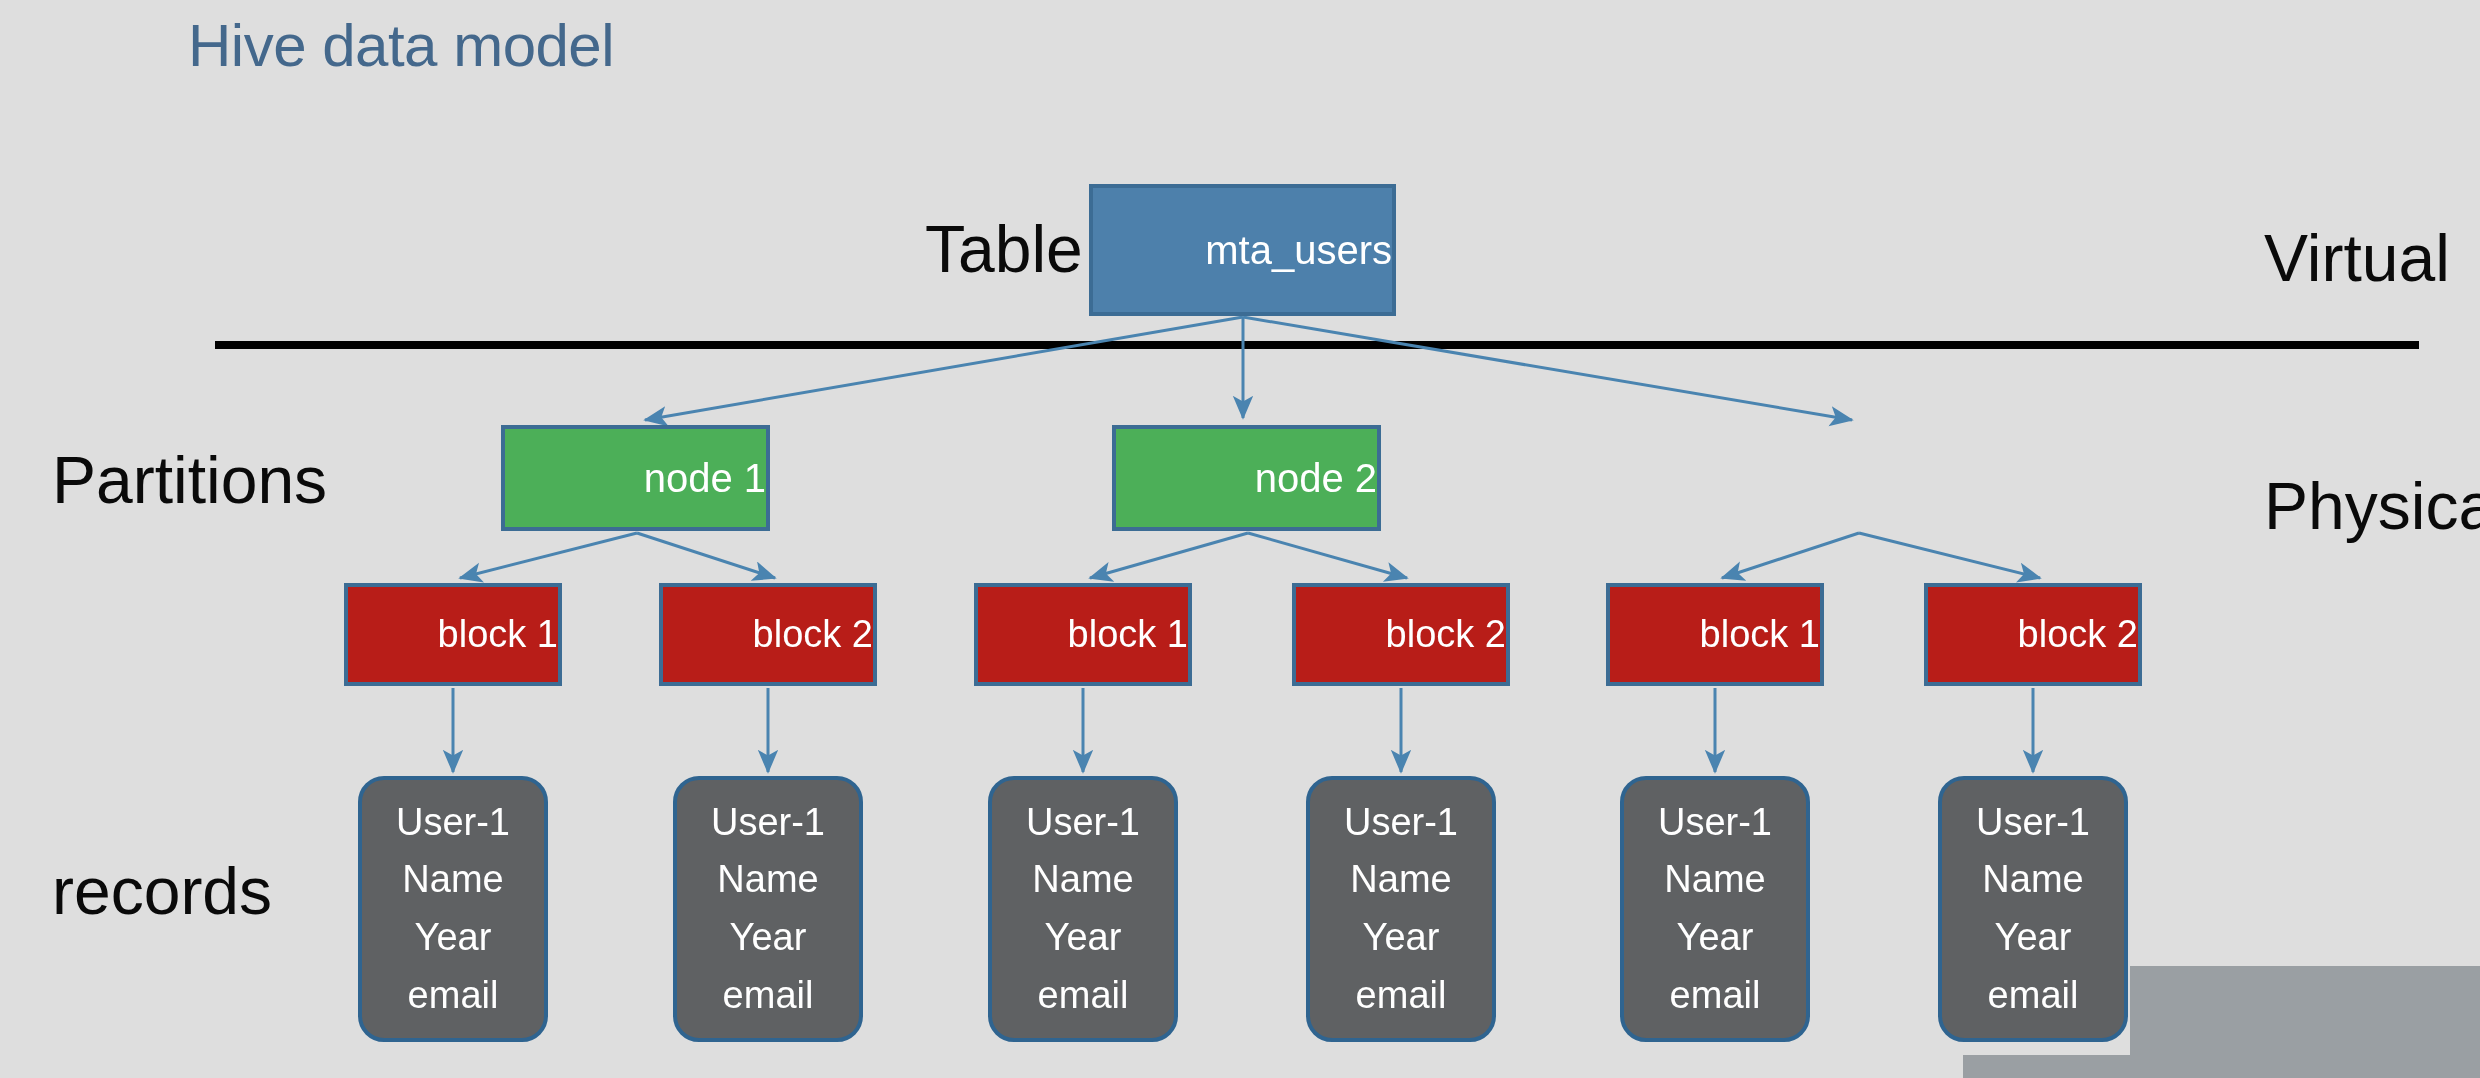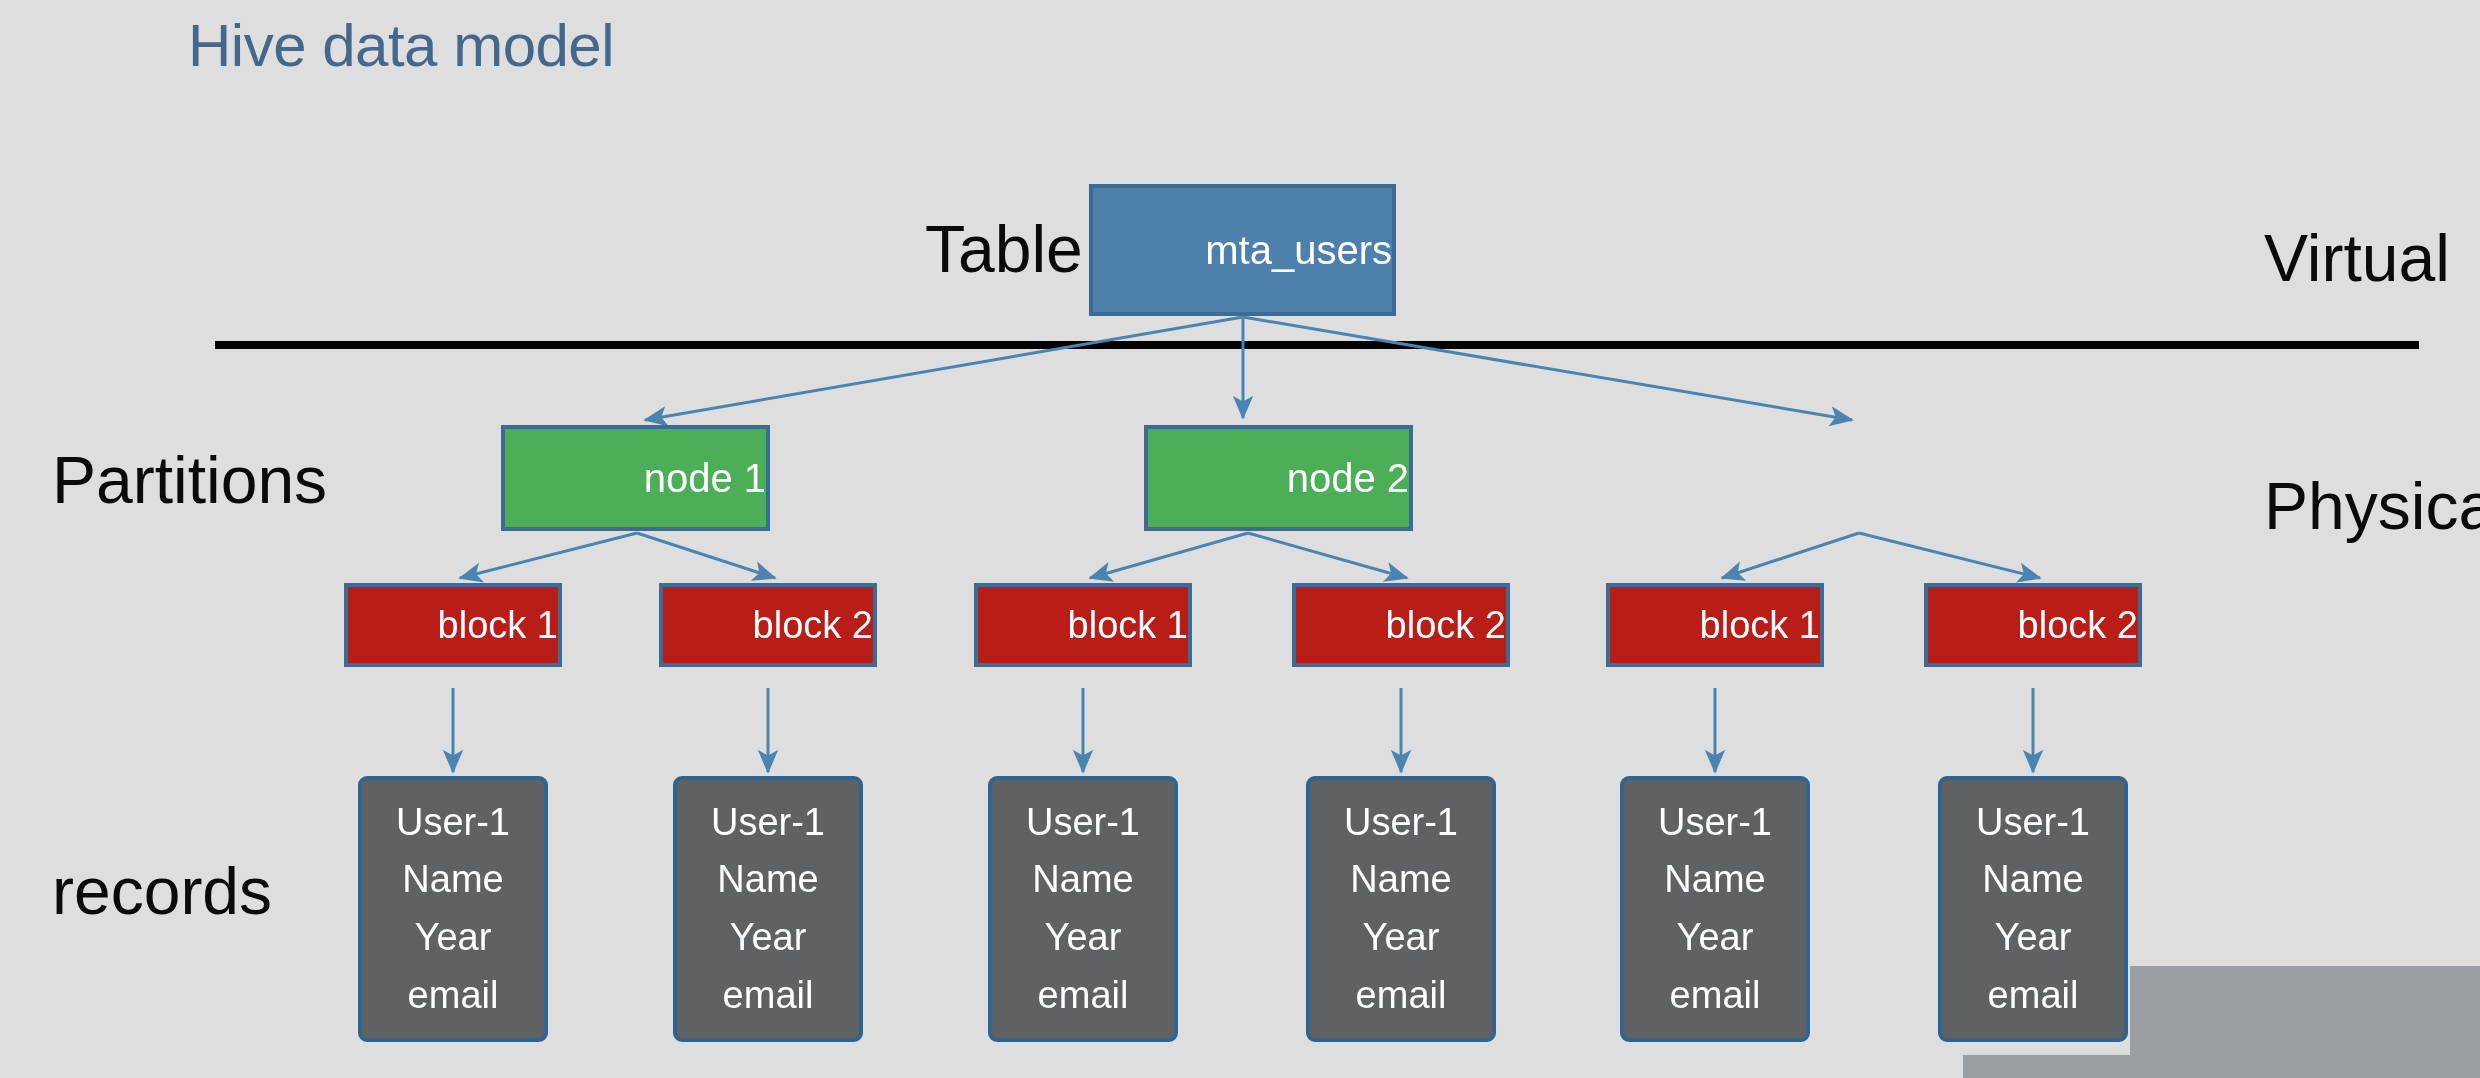--- a/index.html
+++ b/index.html
@@ -93,41 +93,41 @@
   }
   .box-node {
     background: #4caf5a;
     background: #4caf58;
     font-size: 40px;
     top: 425px;
     height: 106px;
     width: 269px;
   }
   .box-node.n1 { left: 501px; }
-  .box-node.n2 { left: 1112px; margin-left: 32px; }
+  .box-node.n2 { left: 1112px; }
   .box-node.n3 { left: 1723px; }
 
   .box-block {
     background: #b81d18;
     font-size: 38px;
     top: 583px;
-    height: 84px;
+    height: 103px;
     width: 218px;
   }
   .box-block.b1 { left: 344px; }
   .box-block.b2 { left: 659px; }
   .box-block.b3 { left: 974px; }
   .box-block.b4 { left: 1292px; }
   .box-block.b5 { left: 1606px; }
   .box-block.b6 { left: 1924px; }
 
   .box-record {
     background: #5f6163;
     border: 4px solid #2f6490;
-    border-radius: 9px;
+    border-radius: 26px;
     top: 776px;
     height: 266px;
     width: 190px;
     flex-direction: column;
     justify-content: center;
     font-size: 38px;
     line-height: 1.52;
   }
   .box-record .rec-line { display: block; }
   .box-record.r1 { left: 358px; }

